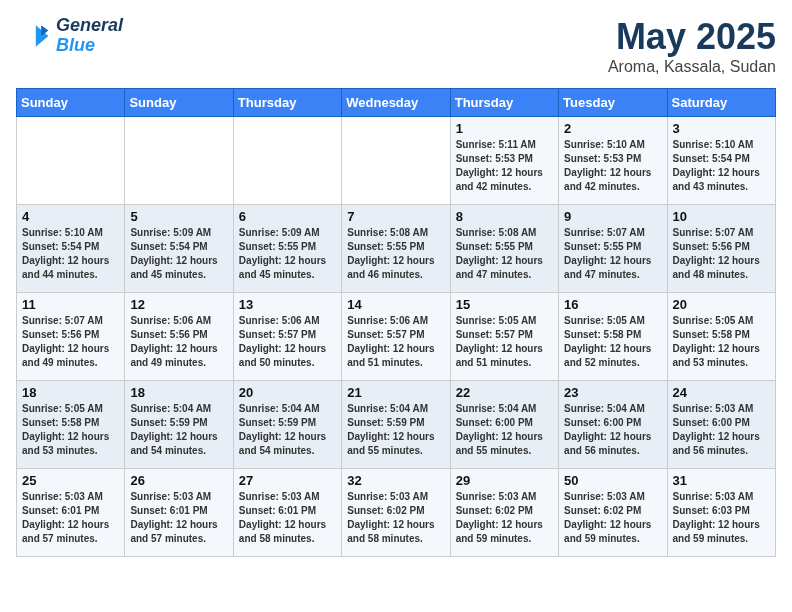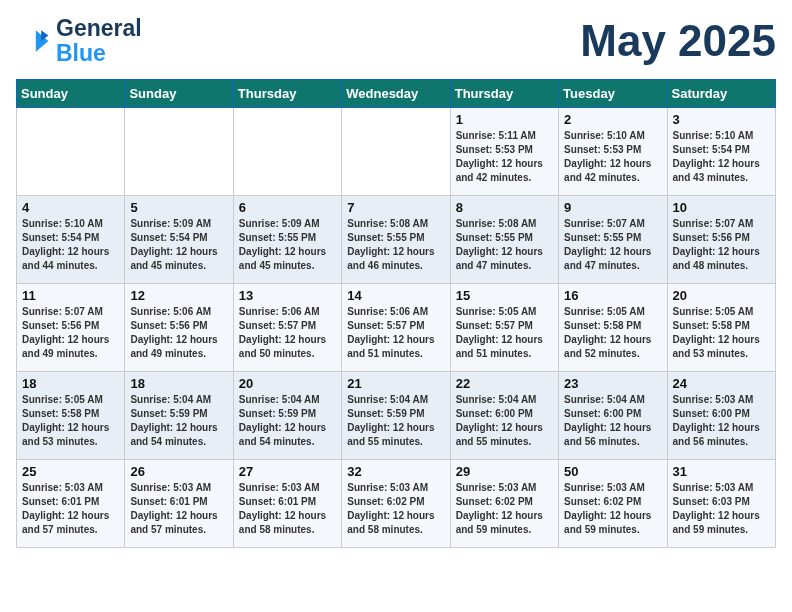--- a/index.html
+++ b/index.html
@@ -15,51 +15,52 @@
       justify-content: space-between;
       align-items: flex-start;
       margin-bottom: 12px;
     }
     .logo {
       display: flex;
       align-items: center;
       gap: 4px;
     }
     .logo-text {
-      font-size: 23px;
+      font-size: 18px;
       font-weight: bold;
       color: #1a3a5c;
       line-height: 1.1;
+      font-style: italic;
     }
     .logo-text span {
       color: #2196F3;
     }
     .logo-icon {
       width: 36px;
       height: 36px;
     }
     .title-block {
       text-align: right;
     }
     .calendar-title {
-      font-size: 44px;
+      font-size: 36px;
       font-weight: bold;
       color: #1a3a5c;
     }
     .calendar-subtitle {
       font-size: 16px;
       color: #444;
     }
     table {
       width: 100%;
       border-collapse: collapse;
       table-layout: fixed;
     }
     thead th {
-      background-color: #0f766e;
+      background-color: #3b82f6;
       color: #fff;
       font-size: 13px;
       font-weight: bold;
       padding: 6px 4px;
       text-align: left;
       border: 1px solid #1565C0;
     }
     tbody td {
       border: 1px solid #ccc;
       vertical-align: top;
@@ -101,20 +102,21 @@
       <polygon points="22,8 36,20 22,32" fill="#2196F3"></polygon>
       <polygon points="28,8 36,14 28,20" fill="#1565C0"></polygon>
     </svg>
     <div class="logo-text">
       <div>General</div>
       <div><span>Blue</span></div>
     </div>
   </div>
   <div class="title-block">
     <div class="calendar-title">May 2025</div>
+    <div class="calendar-subtitle">Aroma, Kassala, Sudan</div>
   </div>
 </div>
 
 <table>
   <thead>
     <tr>
     <th>Sunday</th>
         <th>Sunday</th>
         <th>Thursday</th>
         <th>Wednesday</th>

